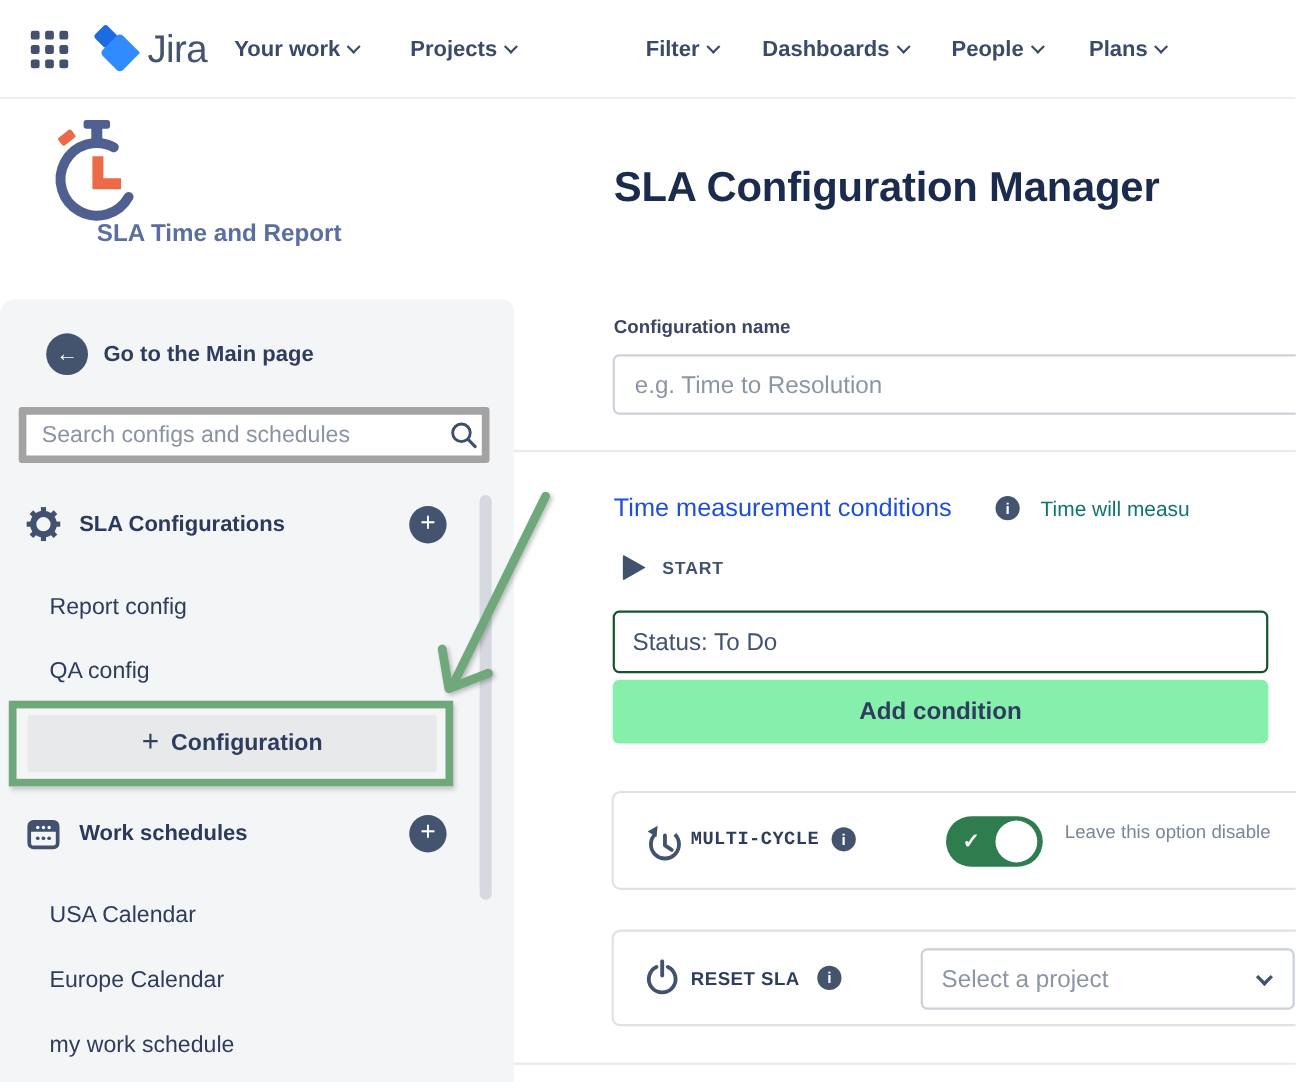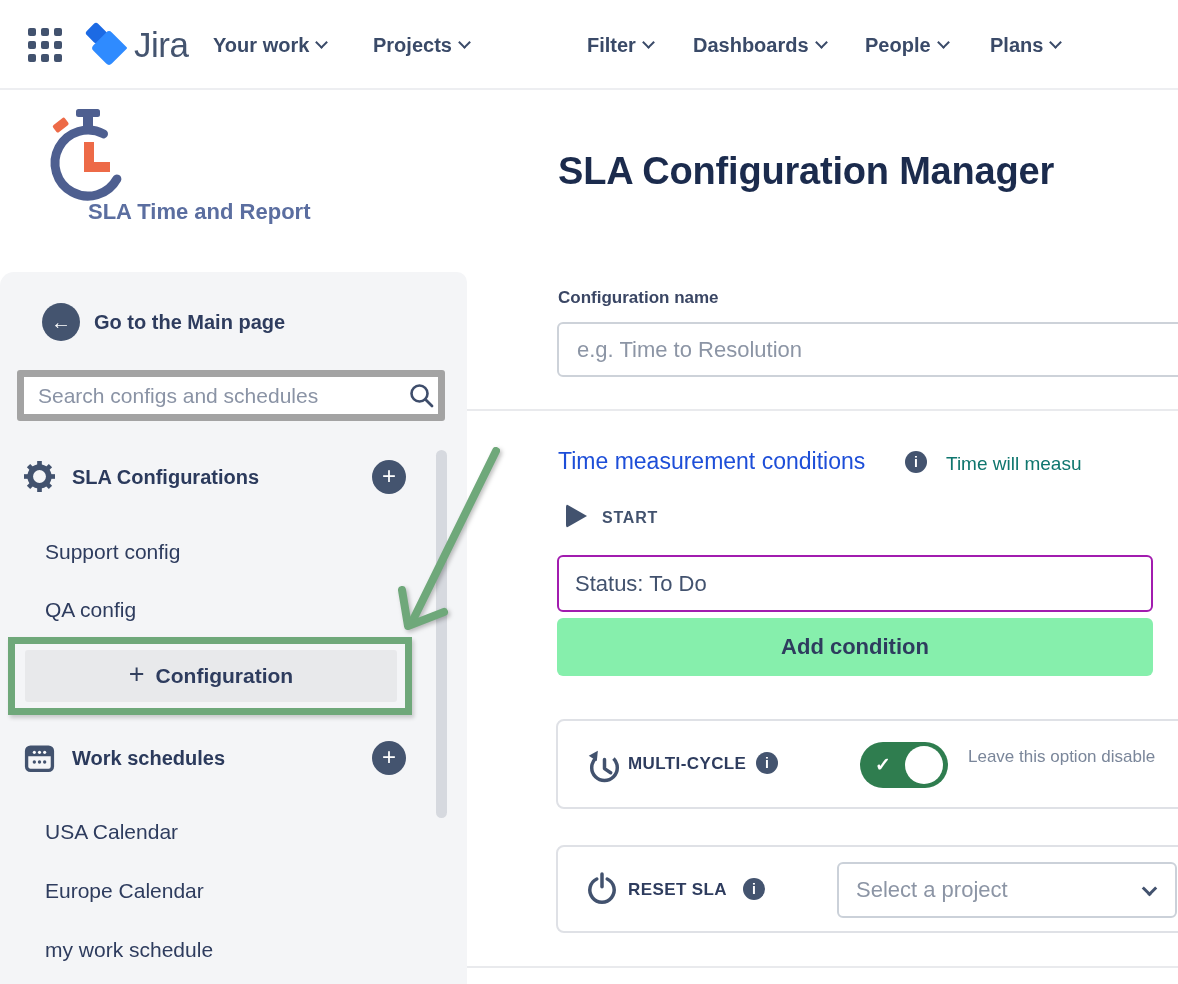--- a/index.html
+++ b/index.html
@@ -55,28 +55,28 @@
   .name-input { position:absolute; left:557px; top:322px; width:636px; height:55px; border:2px solid #CDD2D9; border-radius:6px; padding:0 18px; font-size:22px; color:#42526E; font-family:"Liberation Sans",sans-serif; }
   .name-input::placeholder { color:#8C95A5; }
   .divider { position:absolute; left:467px; width:711px; height:2px; background:#E9EAED; }
   .dv-1 { top:409px; } .dv-2 { top:966px; }
   .section-title { position:absolute; left:558px; top:448px; font-size:23px; font-weight:400; color:#1d4ed8; }
   .info-icon { width:22px; height:22px; border-radius:50%; background:#44546F; color:#fff; font-size:14px; font-weight:700; text-align:center; line-height:22px; cursor:pointer; }
   .info-1 { position:absolute; left:905px; top:451px; }
   .hint-text { position:absolute; left:946px; top:453px; width:232px; font-size:19px; color:#0f766e; white-space:nowrap; overflow:hidden; }
   .play-icon { position:absolute; left:566px; top:504px; width:0; height:0; border-left:21px solid #42526E; border-top:12px solid transparent; border-bottom:12px solid transparent; border-radius:3px; }
   .start-label { position:absolute; left:602px; top:509px; font-size:16px; font-weight:700; letter-spacing:0.8px; color:#42526E; }
-  .status-chip { position:absolute; left:557px; top:555px; width:596px; height:57px; background:#fff; border:2px solid #a21caf; border-radius:6px; font-size:22px; color:#42526E; line-height:53px; padding-left:16px; cursor:pointer; }
+  .status-chip { position:absolute; left:557px; top:555px; width:596px; height:57px; background:#fff; border:2px solid #14532d; border-radius:6px; font-size:22px; color:#42526E; line-height:53px; padding-left:16px; cursor:pointer; }
   .add-cond-btn { position:absolute; left:557px; top:618px; width:596px; height:58px; background:#86efac; border-radius:6px; border:none; font-size:22px; font-weight:700; color:#2E3C5E; font-family:"Liberation Sans",sans-serif; cursor:pointer; }
   .card { position:absolute; left:556px; width:680px; background:#fff; border:2px solid #DFE1E6; border-radius:8px; }
   .card-mc { top:719px; height:90px; }
   .card-rs { top:845px; height:88px; }
   .card .c-icon { position:absolute; left:28px; }
   .card .c-label { position:absolute; font-size:17px; font-weight:700; letter-spacing:0.4px; color:#2E3C5E; }
-  .mc-icon { top:21px; } .mc-label { left:70px; top:33px; }
+  .mc-icon { top:21px; } .mc-label { left:70px; top:33px;font-family:Liberation Mono, monospace; }
   .mc-info { position:absolute; left:198px; top:31px; }
   .rs-icon { top:25px; } .rs-label { left:70px; top:33px; }
   .rs-info { position:absolute; left:185px; top:31px; }
   .toggle { position:absolute; left:302px; top:21px; width:88px; height:46px; border-radius:23px; background:#2F7D4F; cursor:pointer; }
   .toggle .check { position:absolute; left:15px; top:11px; color:#fff; font-size:19px; font-weight:700; }
   .toggle .knob { position:absolute; right:5px; top:4px; width:38px; height:38px; border-radius:50%; background:#fff; }
   .mc-desc { position:absolute; left:410px; top:23px; font-size:17px; line-height:25px; color:#7A869A; white-space:nowrap; }
   .select-box { position:absolute; left:279px; top:15px; width:340px; height:56px; border:2px solid #CBD1D9; border-radius:6px; background:#fff; cursor:pointer; }
   .select-box .sel-text { position:absolute; left:17px; top:0; line-height:52px; font-size:22px; color:#8C95A5; }
   .select-chev { position:absolute; right:20px; top:19px; width:11px; height:11px; border-right:3px solid #42526E; border-bottom:3px solid #42526E; transform:rotate(45deg); }
@@ -164,21 +164,21 @@
       <rect x="10.2" y="0" width="3.6" height="5.5" transform="rotate(180 12 12)"></rect>
       <rect x="10.2" y="0" width="3.6" height="5.5" transform="rotate(225 12 12)"></rect>
       <rect x="10.2" y="0" width="3.6" height="5.5" transform="rotate(270 12 12)"></rect>
       <rect x="10.2" y="0" width="3.6" height="5.5" transform="rotate(315 12 12)"></rect>
     </g>
     <circle cx="12" cy="12" r="7.2" fill="none" stroke="#42526E" stroke-width="4.4"></circle>
   </svg>
   <div class="side-header-title sh-1">SLA Configurations</div>
   <div class="plus-circle pc-1"><span>+</span></div>
 
-  <div class="side-item si-1">Support config</div>
+  <div class="side-item si-1">Report config</div>
   <div class="side-item si-2">QA config</div>
 
   <div class="add-config-btn">
     <span class="plus-glyph">+</span>
     <span class="label">Configuration</span>
   </div>
 
   <svg class="side-header-icon cal-pos" width="31" height="31" viewBox="0 0 24 24">
     <rect x="2" y="4" width="20" height="18" rx="3" fill="none" stroke="#42526E" stroke-width="2.6"></rect>
     <path d="M2 7 a3 3 0 0 1 3 -3 h14 a3 3 0 0 1 3 3 v4 H2 Z" fill="#42526E"></path>

